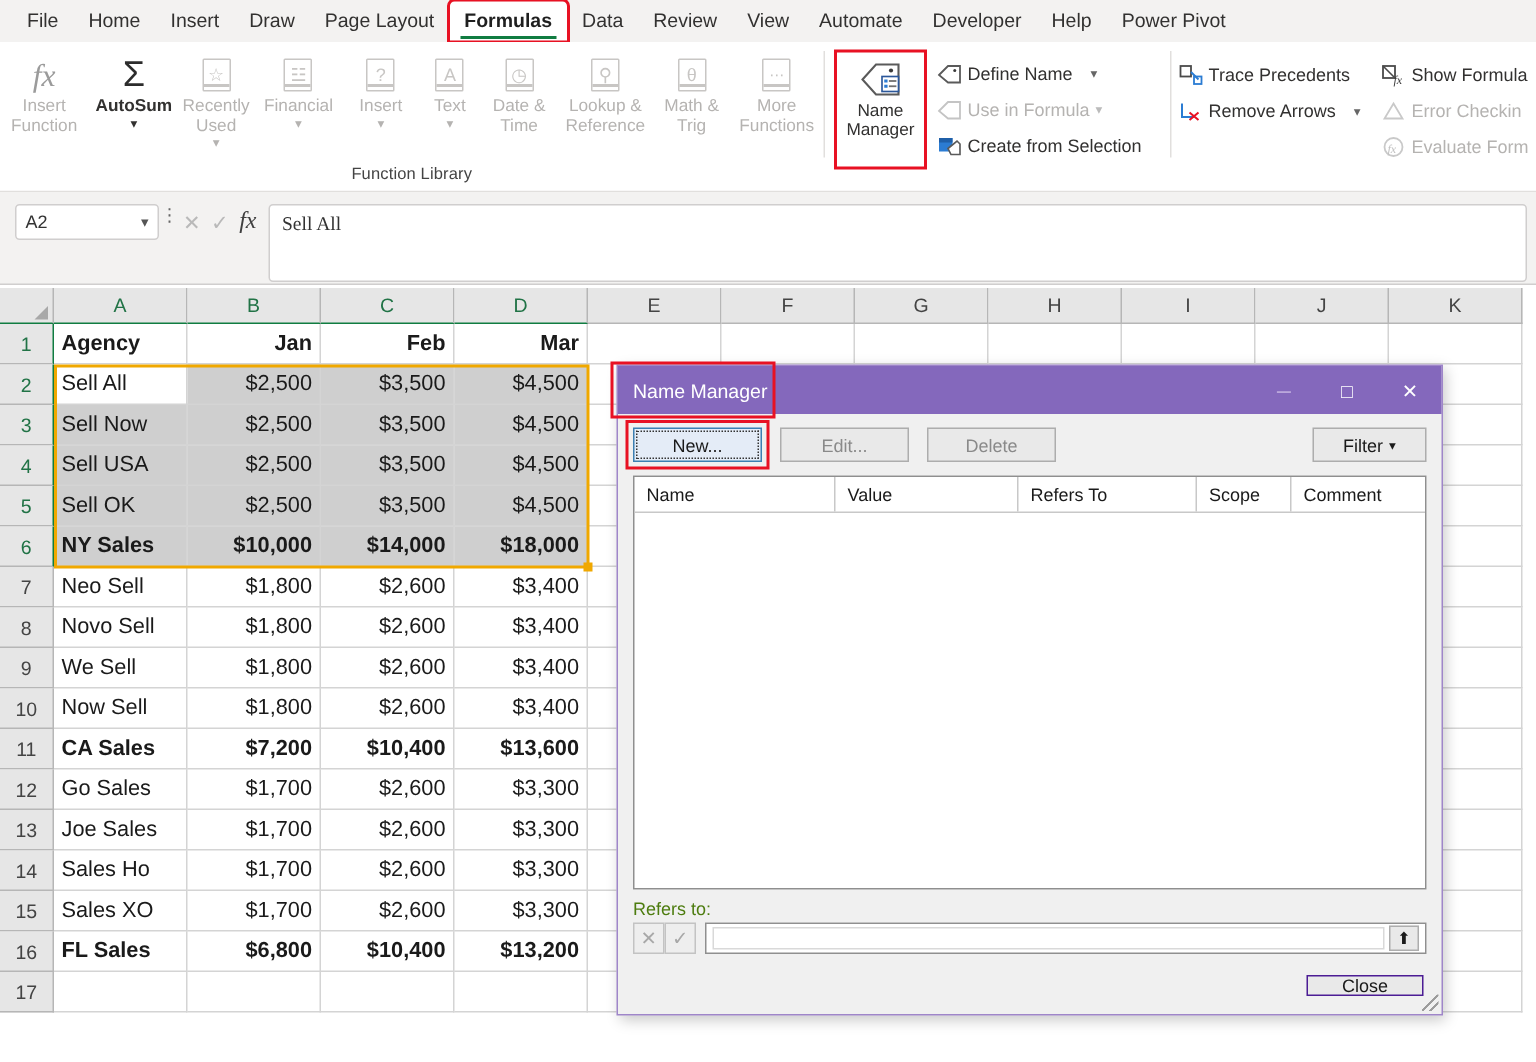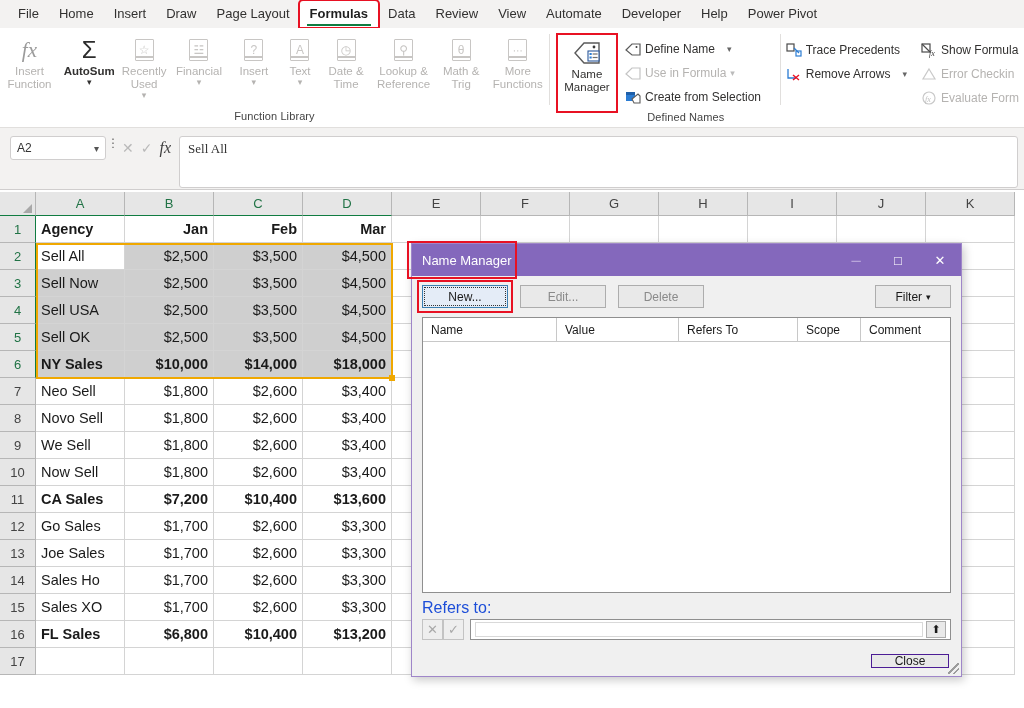--- a/index.html
+++ b/index.html
@@ -187,21 +187,21 @@
 
   #dlg-list{
     margin:9px 10px 0 10px; height:276px; background:#fff; border:1px solid #8f8f8f;
   }
   #list-head{ display:flex; height:24px; border-bottom:1px solid #c8c8c8; }
   .lh{
     display:flex; align-items:center; padding-left:8px; font-size:12px;
     color:#1a1a1a; border-right:1px solid #c8c8c8; height:100%;
   }
 
-  #refers-label{ padding:6px 0 2px 10px; font-size:16px; color:#1d4ed8; }
+  #refers-label{ padding:6px 0 2px 10px; font-size:12px; color:#4d7c0f; }
   #refers-row{ display:flex; align-items:center; padding:0 10px; gap:0; }
   .minibtn{
     width:21px; height:21px; border:1px solid #c3c3c3; background:#eee;
     display:flex; align-items:center; justify-content:center; color:#a8a8a8; font-size:13px;
   }
   #refers-input{
     flex:1; height:21px; background:#fff; border:1px solid #8f8f8f;
     margin-left:6px; display:flex; align-items:center; padding:0 4px;
   }
   #refers-input .box{ flex:1; height:15px; border:1px solid #d9d9d9; }
@@ -359,21 +359,20 @@
         <div class="smallrow">
           <svg width="16" height="15" viewBox="0 0 16 15">
             <rect x="1" y="2" width="9" height="9" fill="#2b7cd3"></rect>
             <rect x="1" y="2" width="9" height="3" fill="#1f5fa8"></rect>
             <path d="M7 9 L13 4 L15 6 L15 13 L9 13 Z" fill="#fff" stroke="#5a5a5a" stroke-width="1.1"></path>
           </svg>
           <span>Create from Selection</span>
         </div>
       </div>
     </div>
-    <div class="rgroup-label" style="width:100%;text-align:center;padding-left:42px">Defined Names</div>
   </div>
 
   <div class="vsep" style="margin:6px 0 22px 0"></div>
 
   <div class="rgroup" style="flex:1">
     <div class="rgroup-items" style="padding-top:4px">
       <div class="smallcol">
         <div class="smallrow">
           <svg width="16" height="15" viewBox="0 0 16 15">
             <rect x="1" y="1" width="7" height="7" fill="none" stroke="#4a4a4a" stroke-width="1.2"></rect>

